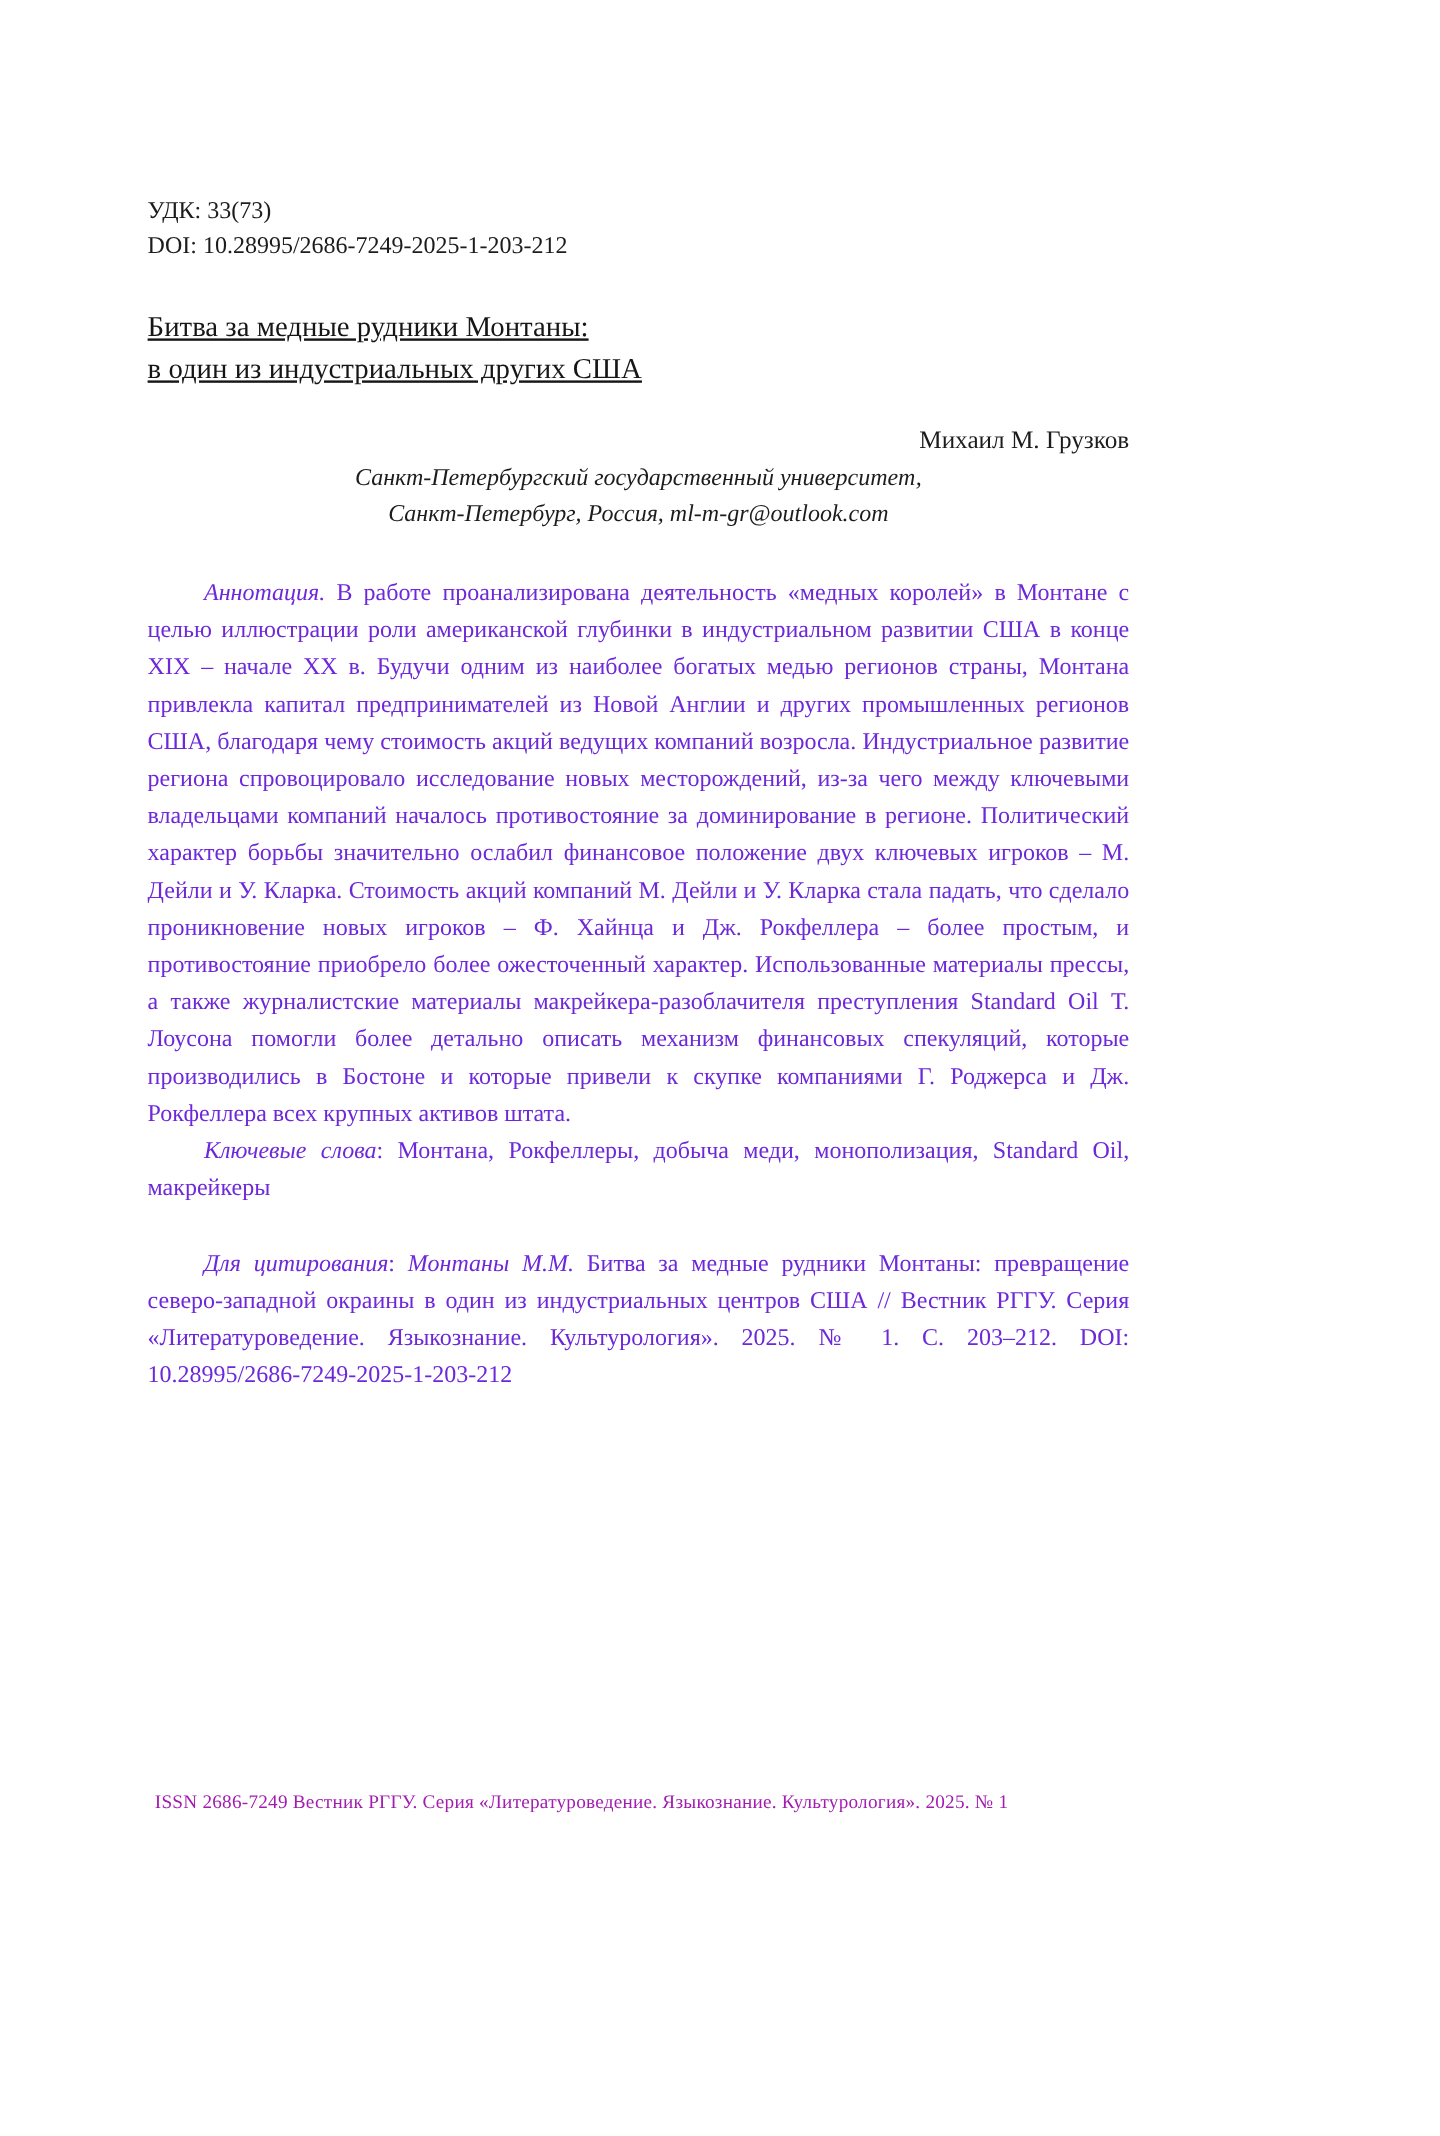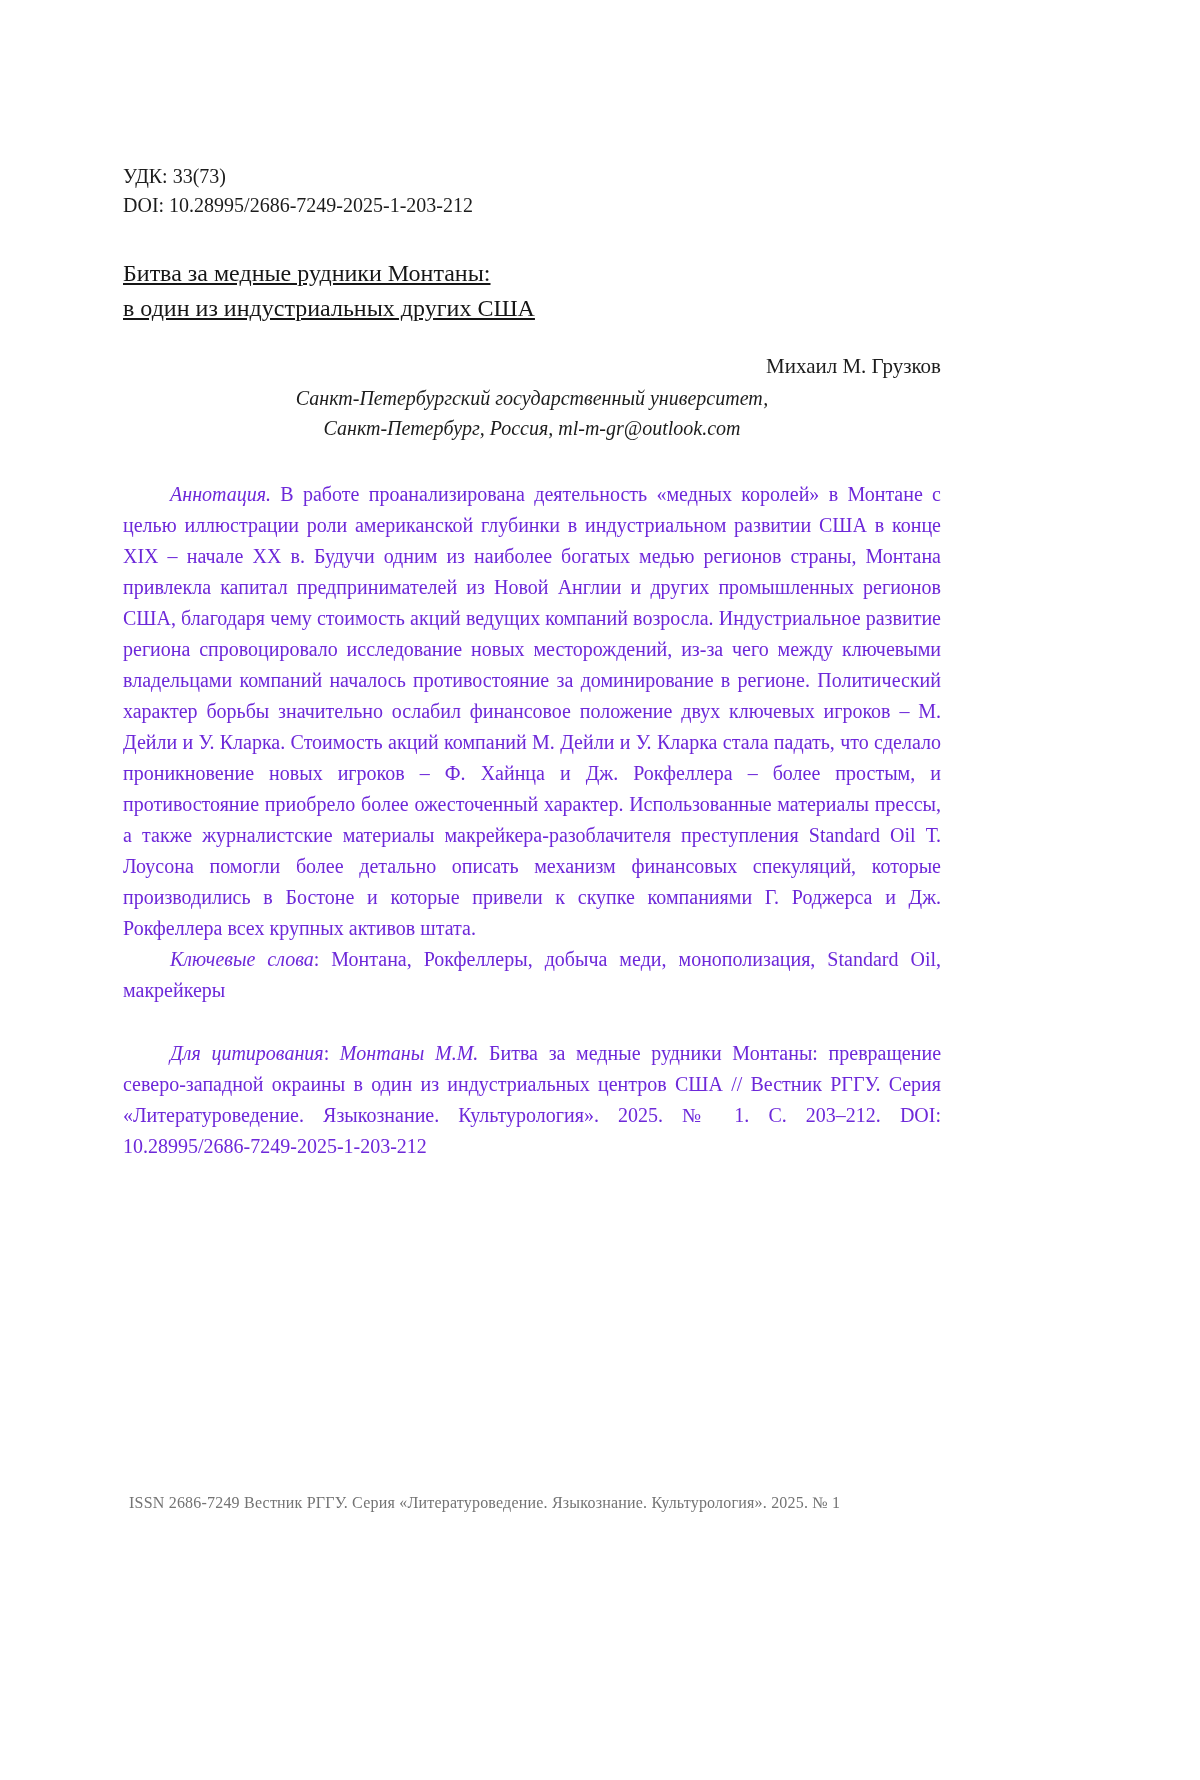--- a/index.html
+++ b/index.html
@@ -78,21 +78,21 @@
   }
 
   .issn-footer {
     position: absolute;
     left: 129px;
     top: 1494px;
     width: 815px;
     font-size: 16px;
     letter-spacing: 0.2px;
     white-space: nowrap;
-    color: #737373;
+    color: #a21caf;
   }
 </style>
 </head>
 <body>
 
 <div class="page">
 
   <div class="content">
 
     <div class="meta-block">

